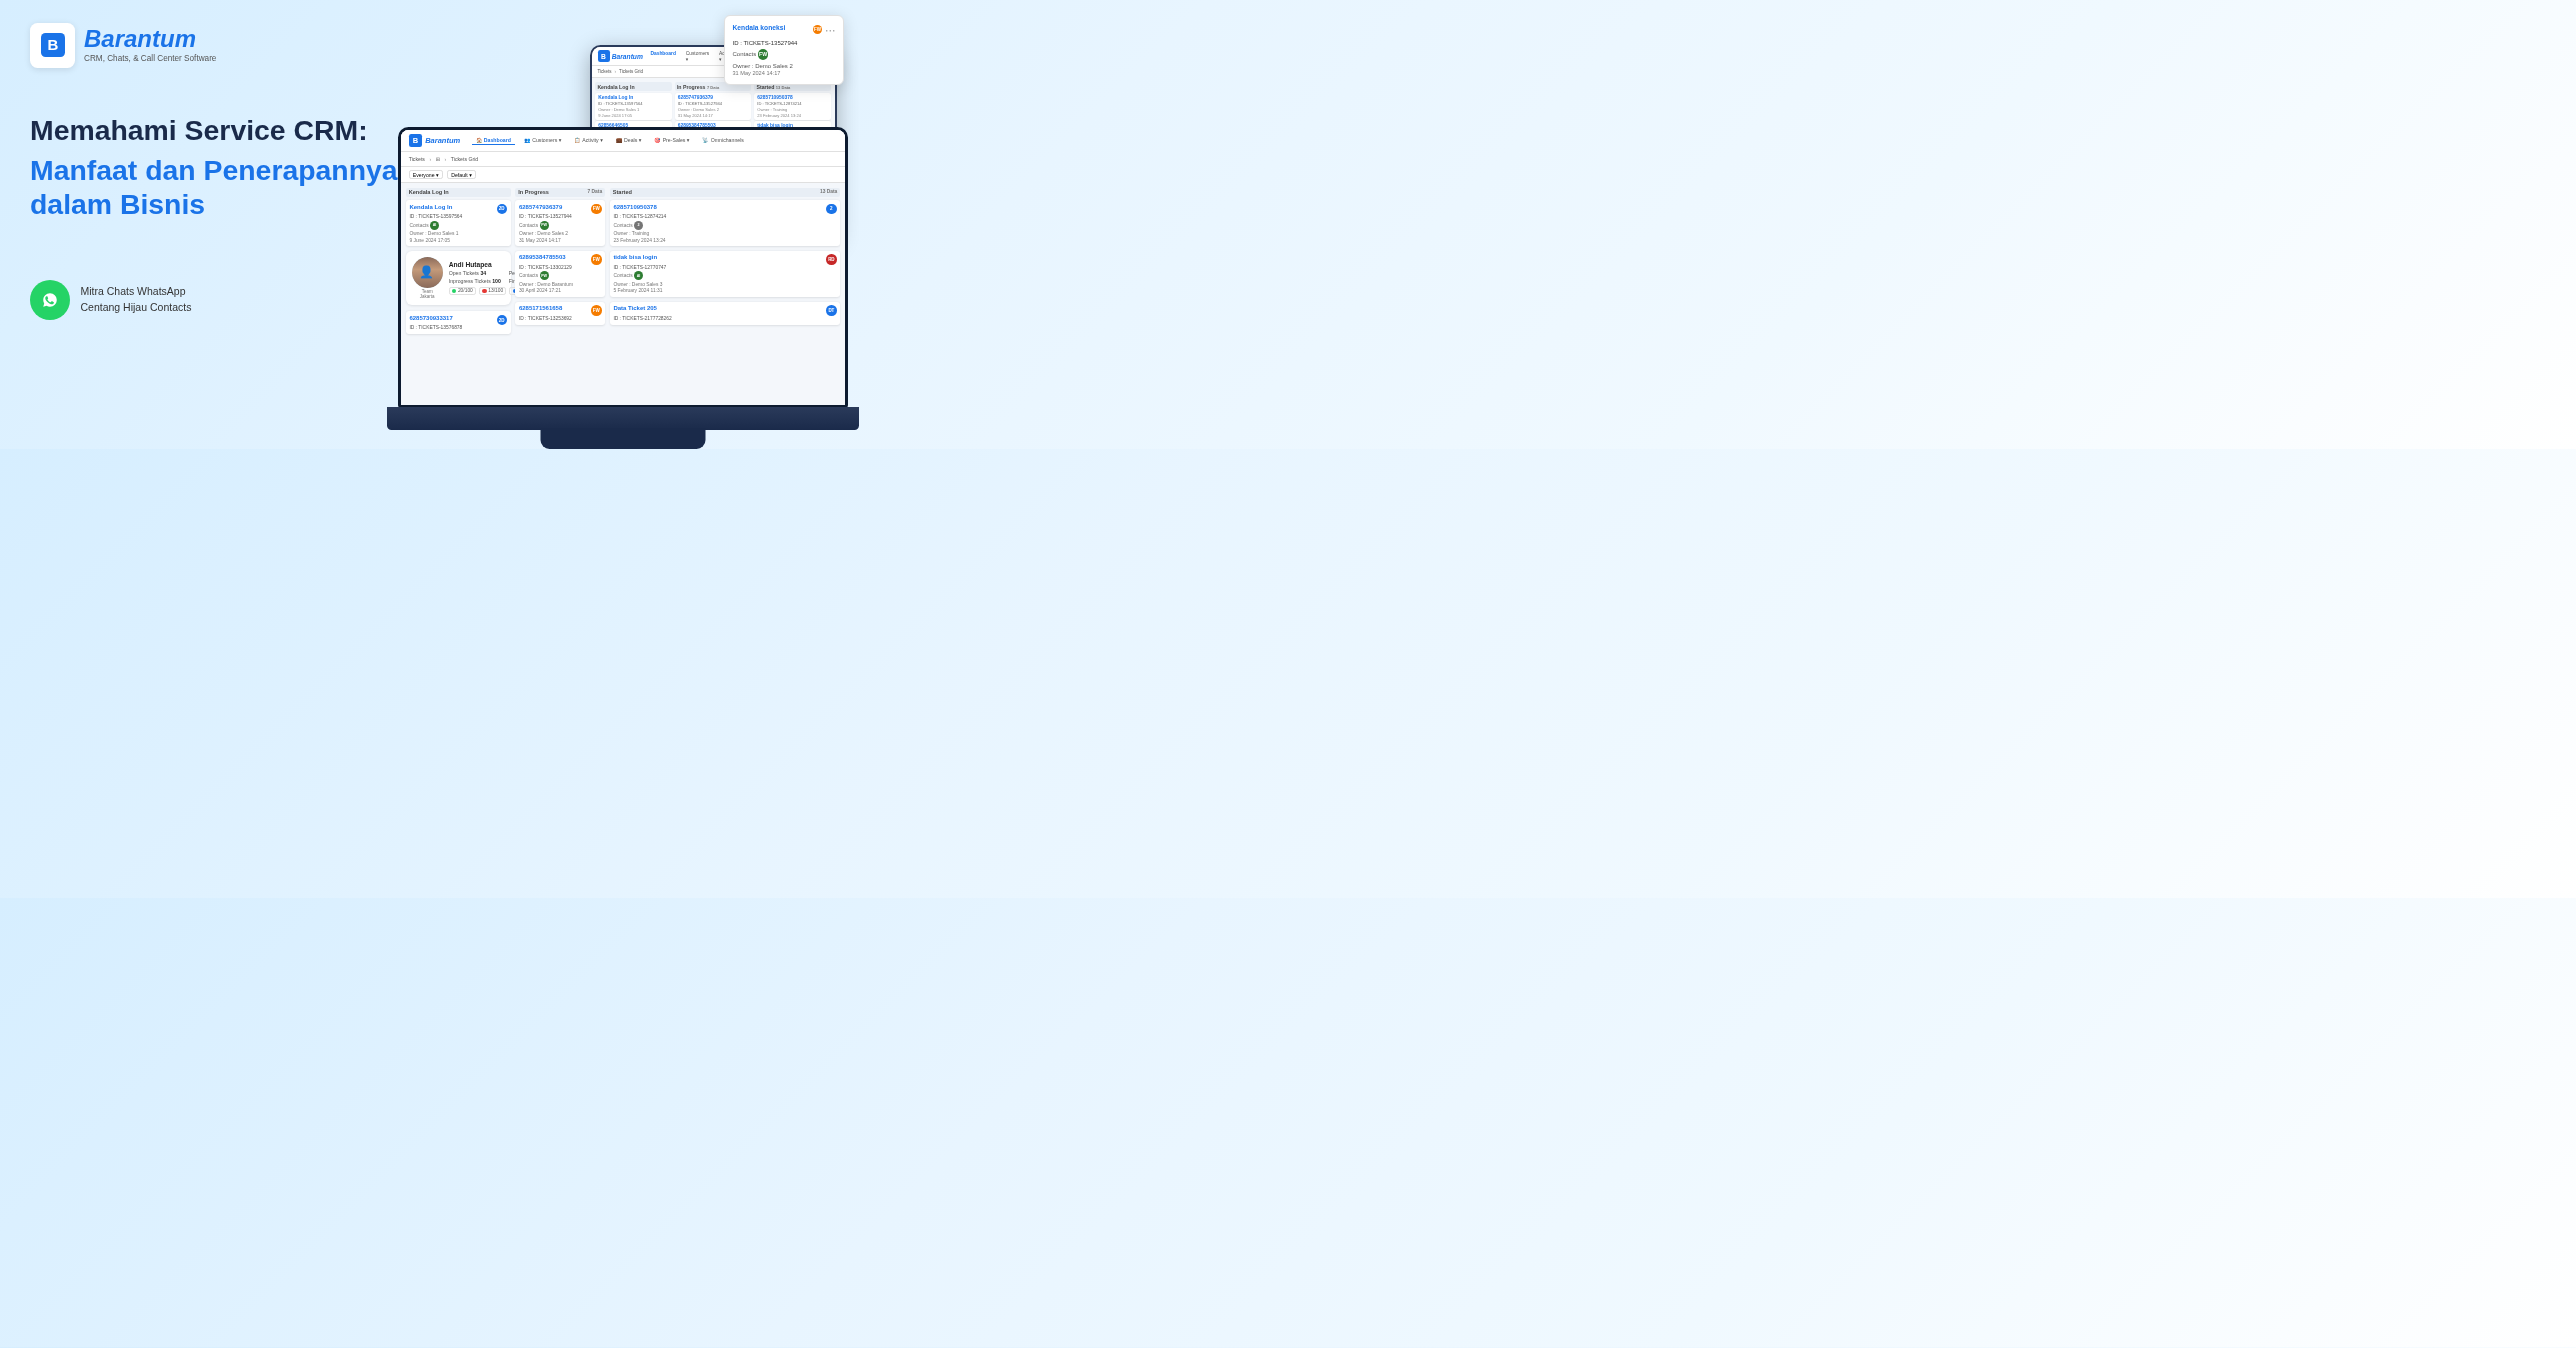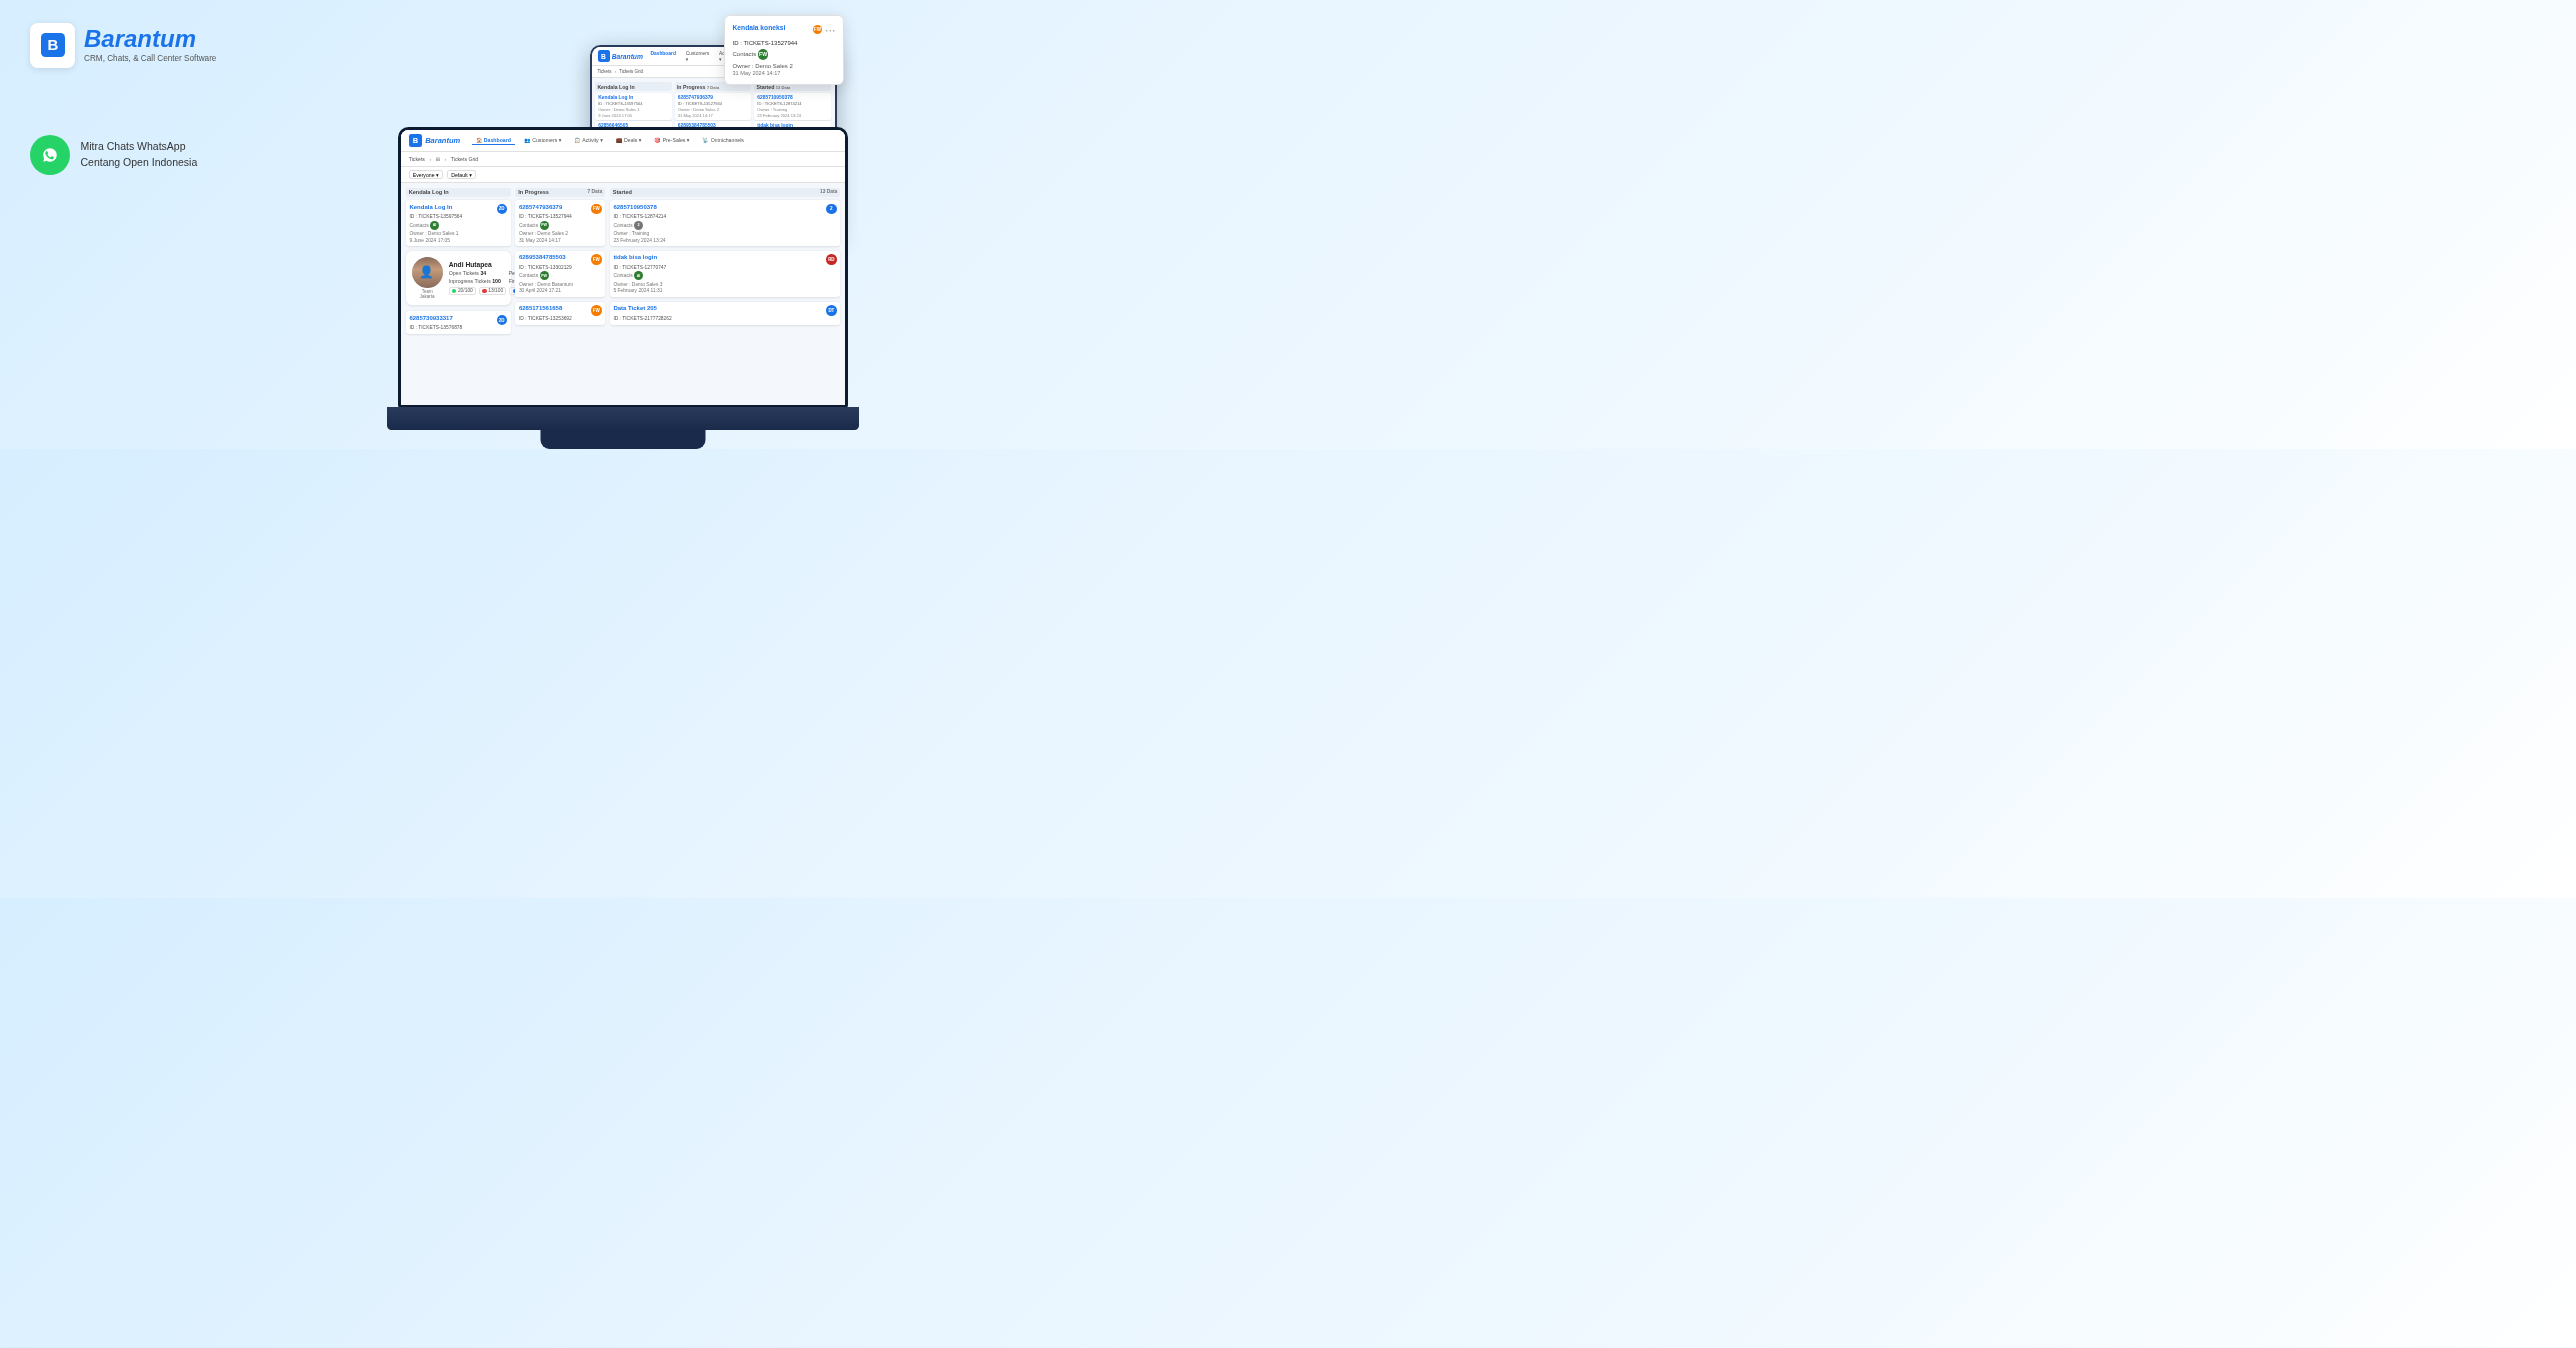--- a/index.html
+++ b/index.html
@@ -528,32 +528,37 @@
         <rect x="4" y="4" width="32" height="32" rx="6" fill="#1a73e8"></rect>
         <text x="20" y="27" text-anchor="middle" fill="white" font-size="20" font-weight="bold" font-family="Arial">B</text>
       </svg>
     </div>
     <div class="logo-text-area">
       <span class="logo-name">Barantum</span>
       <span class="logo-tagline">CRM, Chats, &amp; Call Center Software</span>
     </div>
   </div>
 
+  <div class="headline-section">
+    <div class="headline-main">Memahami Service CRM:</div>
+    <div class="headline-sub">Manfaat dan Penerapannya</div>
+    <div class="headline-sub">dalam Bisnis</div>
+  </div>
 
   <div class="wa-badge">
     <div class="wa-icon">
       <svg width="24" height="24" viewBox="0 0 32 32" fill="none">
         <circle cx="16" cy="16" r="16" fill="#25D366"></circle>
         <path d="M16 7C11.03 7 7 11.03 7 16c0 1.7.46 3.3 1.26 4.66L7 25l4.46-1.24C12.77 24.55 14.35 25 16 25c4.97 0 9-4.03 9-9s-4.03-9-9-9z" fill="white"></path>
         <path d="M20.5 18.5c-.28-.14-1.65-.81-1.9-.9-.26-.1-.44-.14-.63.14-.19.28-.72.9-.88 1.08-.16.19-.32.21-.6.07-.28-.14-1.18-.44-2.24-1.39-.83-.74-1.39-1.66-1.55-1.94-.16-.28-.02-.43.12-.57.13-.13.28-.33.42-.5.14-.17.18-.28.28-.47.09-.19.05-.35-.02-.5-.07-.14-.63-1.52-.86-2.08-.23-.55-.46-.47-.63-.48h-.54c-.19 0-.49.07-.75.35-.26.28-1 .97-1 2.37s1.02 2.75 1.16 2.94c.14.19 2 3.05 4.85 4.28.68.29 1.21.47 1.62.6.68.22 1.3.19 1.79.11.55-.08 1.65-.67 1.88-1.32.23-.65.23-1.2.16-1.32-.07-.12-.26-.19-.54-.33z" fill="#25D366"></path>
       </svg>
     </div>
     <div class="wa-text">
       <div>Mitra Chats WhatsApp</div>
-      <div>Centang Open Indonesia</div>
+      <div>Centang Hijau Contacts</div>
     </div>
   </div>
 
 </div>
 
 <div class="right-section">
 
   <div class="floating-card">
     <div class="fc-top">
       <div class="fc-title">Kendala koneksi</div>

